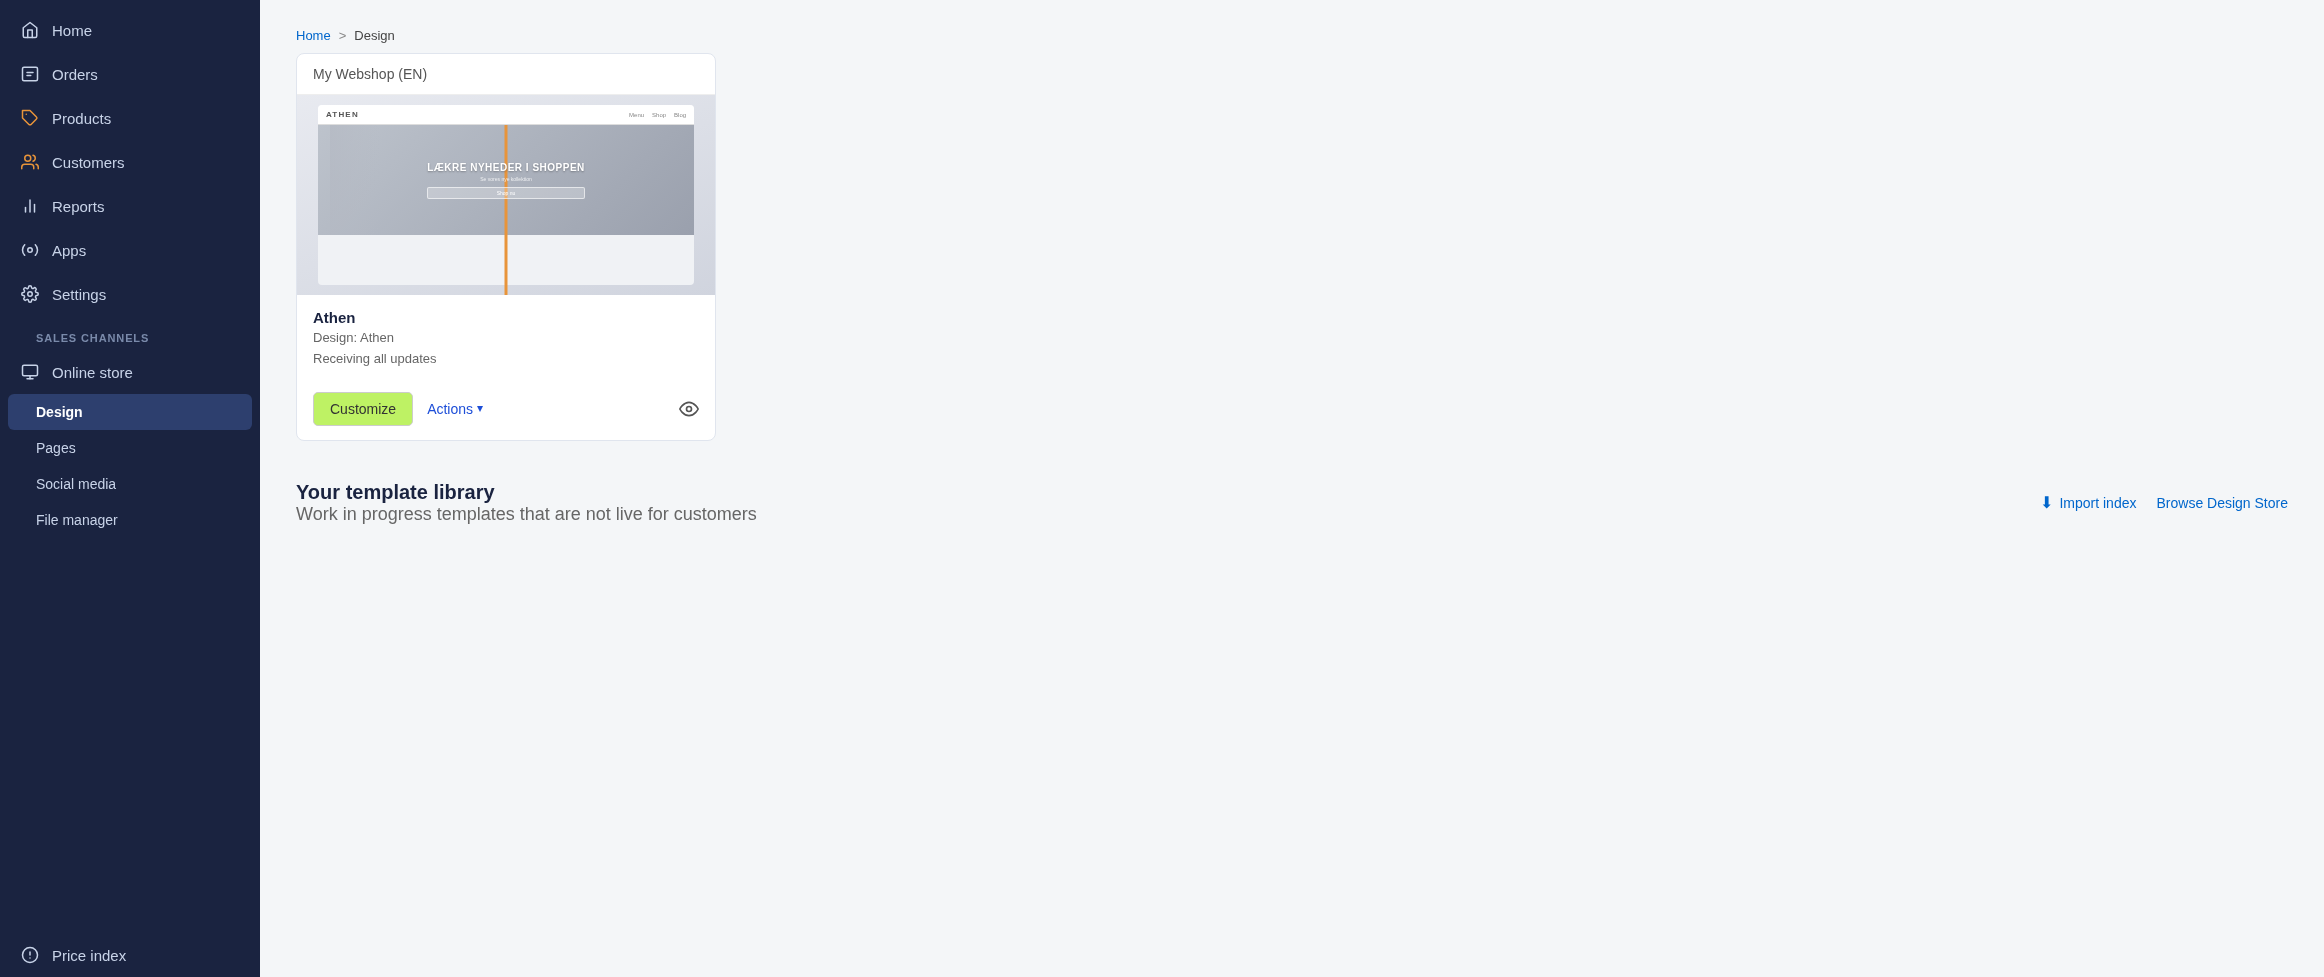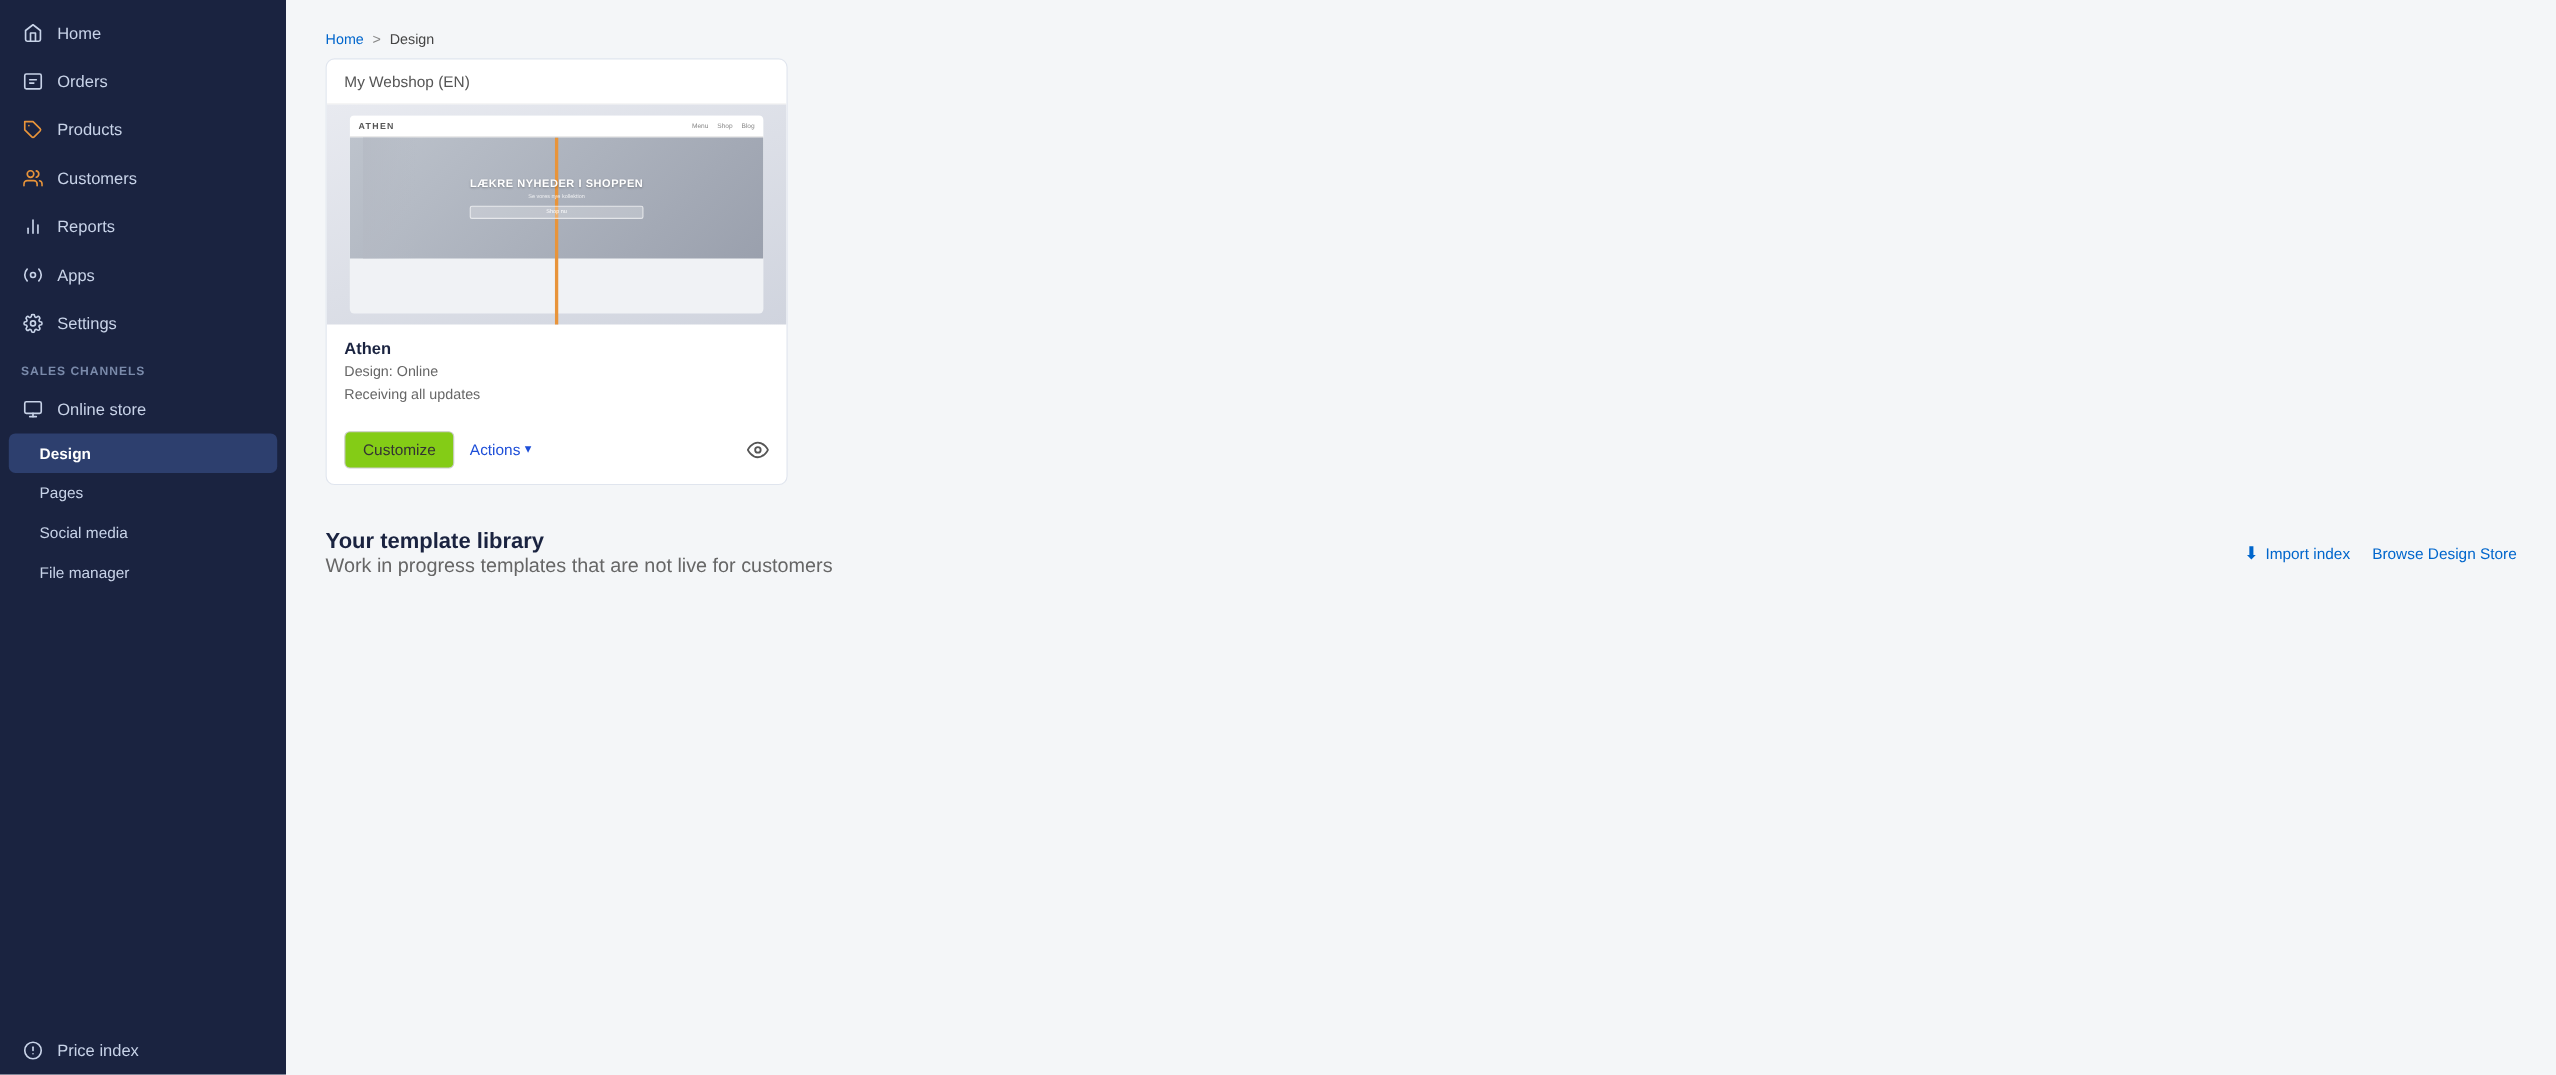--- a/index.html
+++ b/index.html
@@ -26,21 +26,21 @@
       color: #c8d3e8;
       border-radius: 0;
       transition: background 0.15s;
     }
     .sidebar-item .icon { width: 20px; height: 20px; display: flex; align-items: center; justify-content: center; flex-shrink: 0; }
     .sidebar-section-label {
       font-size: 11px;
       font-weight: 700;
       color: #7a8aaa;
       letter-spacing: 0.08em;
-      padding: 16px 19px 6px;
+      padding: 16px 36px 6px;
       text-transform: uppercase;
     }
     .sidebar-sub-item {
       display: flex;
       align-items: center;
       padding: 10px 20px 10px 36px;
       font-size: 14px;
       color: #c8d3e8;
       cursor: pointer;
       transition: background 0.15s;
@@ -198,21 +198,21 @@
       color: #666;
       line-height: 1.6;
     }
     .theme-actions {
       display: flex;
       align-items: center;
       gap: 10px;
       padding: 12px 16px 14px;
     }
     .btn-customize {
-      background: #84cc16;
+      background: #bef264;
       border: 1px solid #ccc;
       color: #333;
       font-size: 14px;
       padding: 8px 16px;
       border-radius: 5px;
       cursor: pointer;
       font-weight: 500;
     }
     .btn-actions {
       background: transparent;
@@ -425,21 +425,21 @@
         </div>
       </div>
 
       <svg class="orange-arrow" width="40" height="220" viewBox="0 0 40 220" fill="none" xmlns="http://www.w3.org/2000/svg">
         <line x1="20" y1="0" x2="20" y2="200" stroke="#e8943a" stroke-width="3"></line>
         <polygon points="8,195 32,195 20,215" fill="#e8943a"></polygon>
       </svg>
     </div>
     <div class="theme-info">
       <div class="theme-name">Athen</div>
-      <div class="theme-meta">Design: Online</div>
+      <div class="theme-meta">Design: Athen</div>
       <div class="theme-meta">Receiving all updates</div>
     </div>
     <div class="theme-actions">
       <button class="btn-customize">Customize</button>
       <button class="btn-actions">
         <span>Actions</span>
         <span style="font-size:12px;">▾</span>
       </button>
       <button class="eye-btn">
         <svg width="20" height="20" viewBox="0 0 24 24" fill="none" stroke="currentColor" stroke-width="2" stroke-linecap="round" stroke-linejoin="round">

